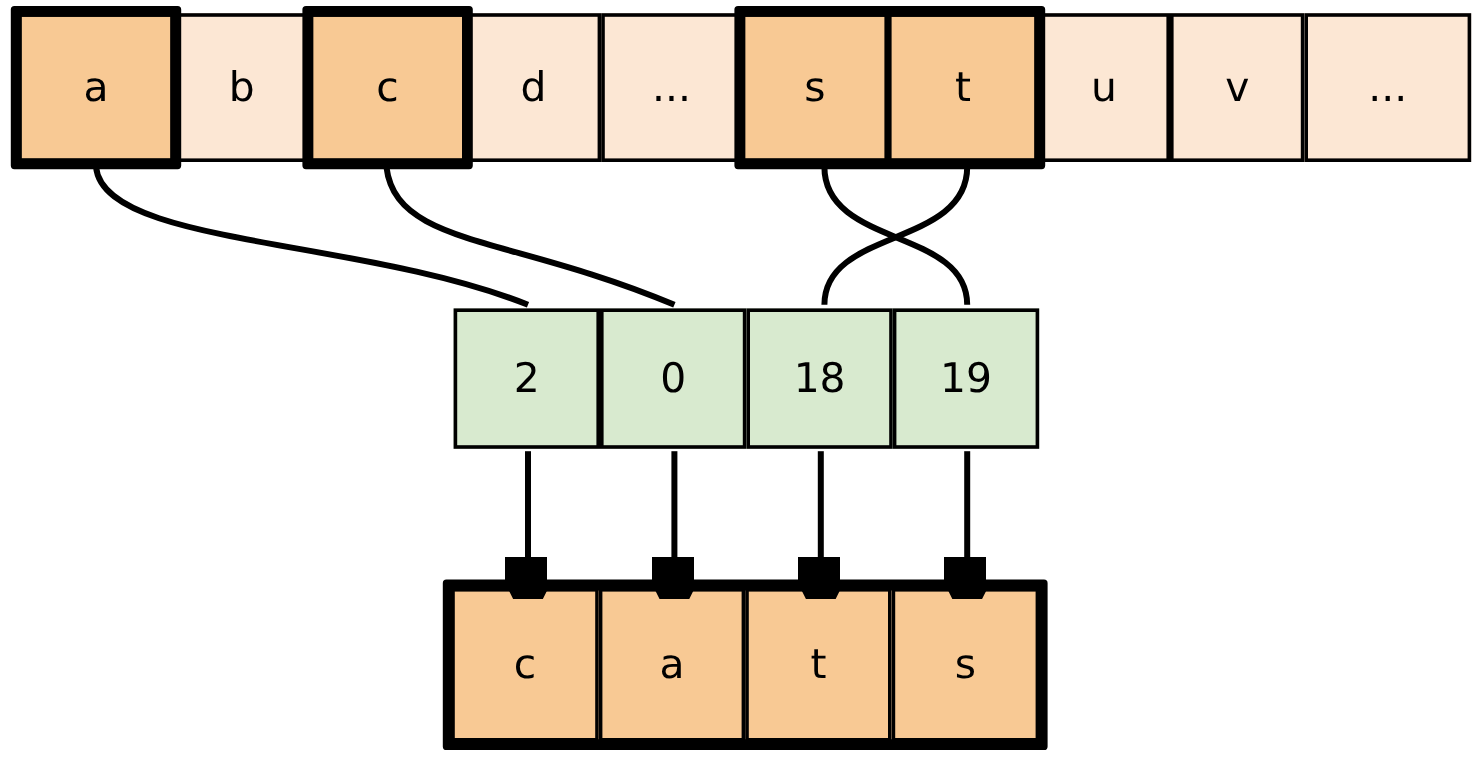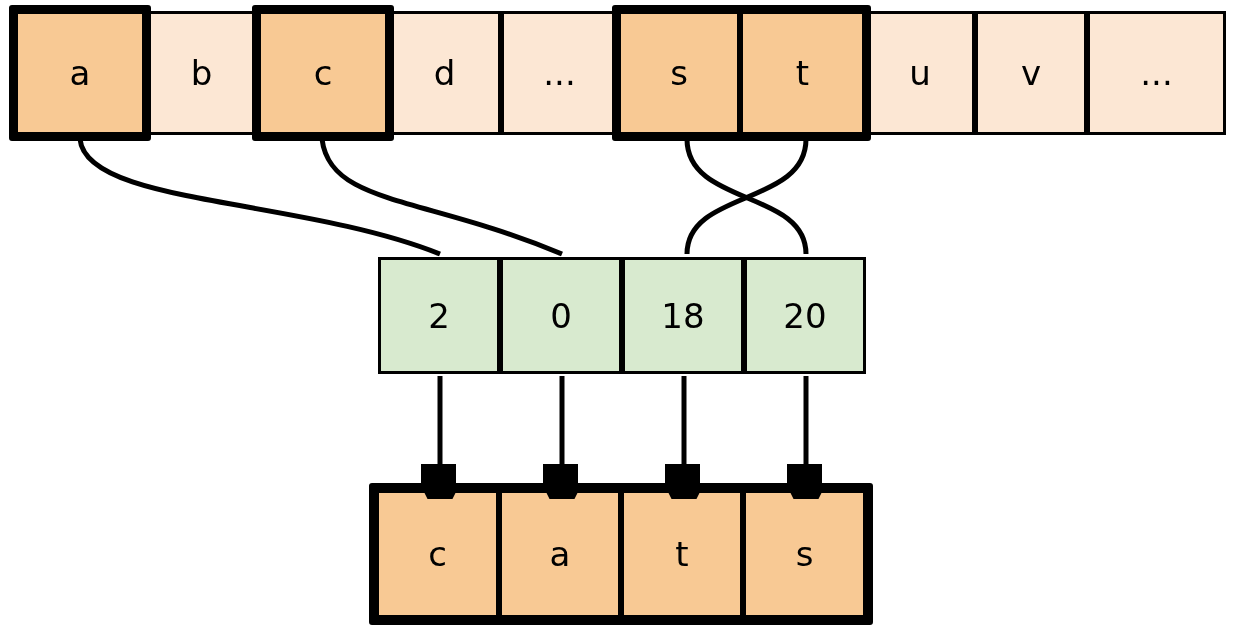--- a/index.html
+++ b/index.html
@@ -157,21 +157,21 @@
     <div class="cell index-cell" style="left:0px;width:122px;">
       <span>2</span>
     </div>
     <div class="cell index-cell" style="left:122px;width:122px;">
       <span>0</span>
     </div>
     <div class="cell index-cell" style="left:244px;width:122px;">
       <span>18</span>
     </div>
     <div class="cell index-cell" style="left:366px;width:122px;">
-      <span>20</span>
+      <span>19</span>
     </div>
   </div>
 
   <div id="result-row">
     <div class="cell result-cell" style="left:0px;width:123px;">
       <span>c</span>
     </div>
     <div class="cell result-cell" style="left:123px;width:122px;">
       <span>a</span>
     </div>

